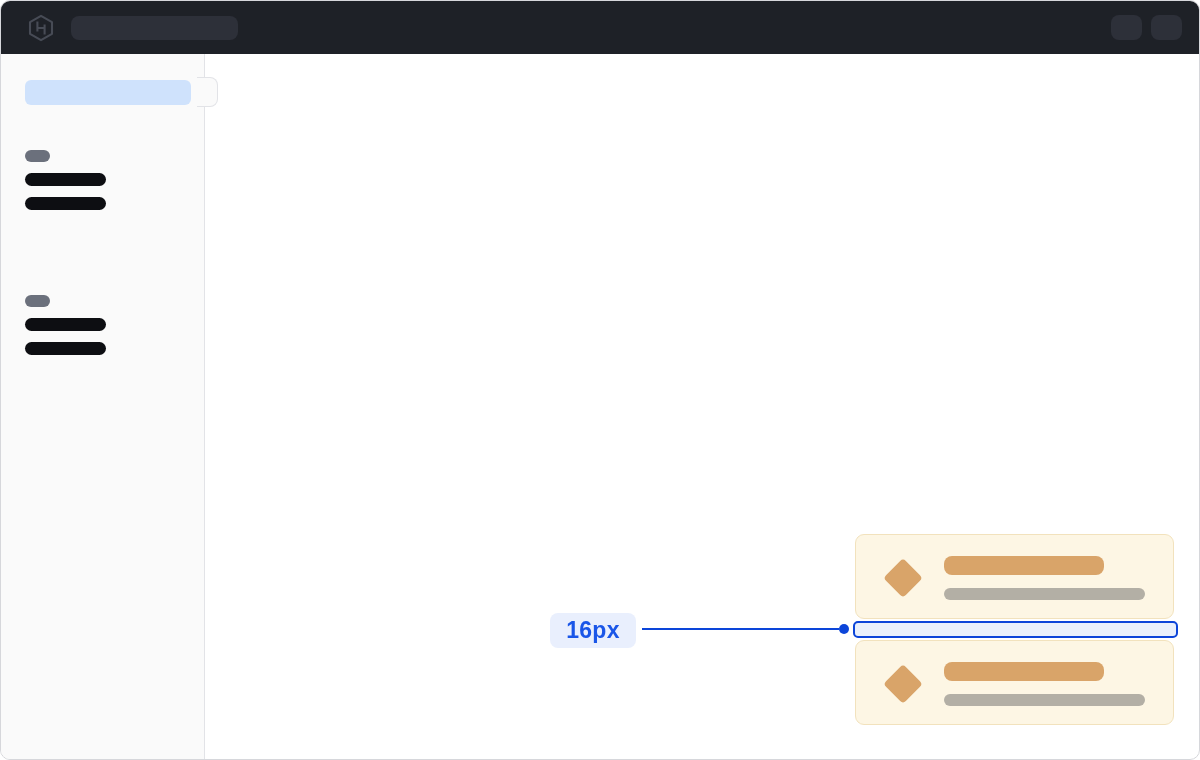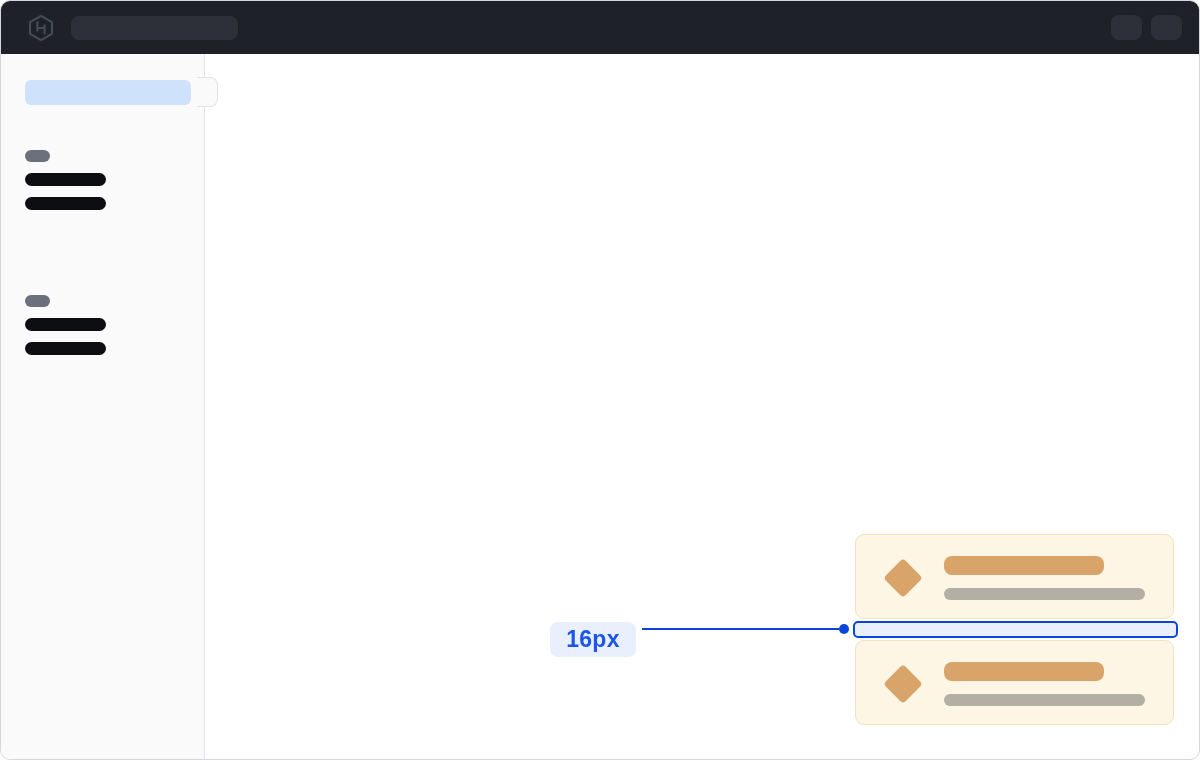--- a/index.html
+++ b/index.html
@@ -77,21 +77,21 @@
 
   
   .measure-box {
     position:absolute; left:852px; top:620px; width:325px; height:17px;
     background:#e9f0fc; border:2px solid #0c45d9; border-radius:5px; z-index:6;
   }
   .ann-label {
     position:absolute; left:549px; top:612px; width:86px; height:35px;
     background:#e9effd; border-radius:8px;
     color:#1a56e8; font-size:23px; font-weight:600; letter-spacing:0.3px;
-    display:flex; align-items:center; justify-content:center;margin-top:9px;
+    display:flex; align-items:center; justify-content:center;
   }
   .ann-line {
     position:absolute; left:641px; top:627px; width:197px; height:2px;
     background:#0c45d9;
   }
   .ann-dot {
     position:absolute; left:838px; top:623px; width:10px; height:10px;
     border-radius:50%; background:#0c45d9;
   }
 </style>

